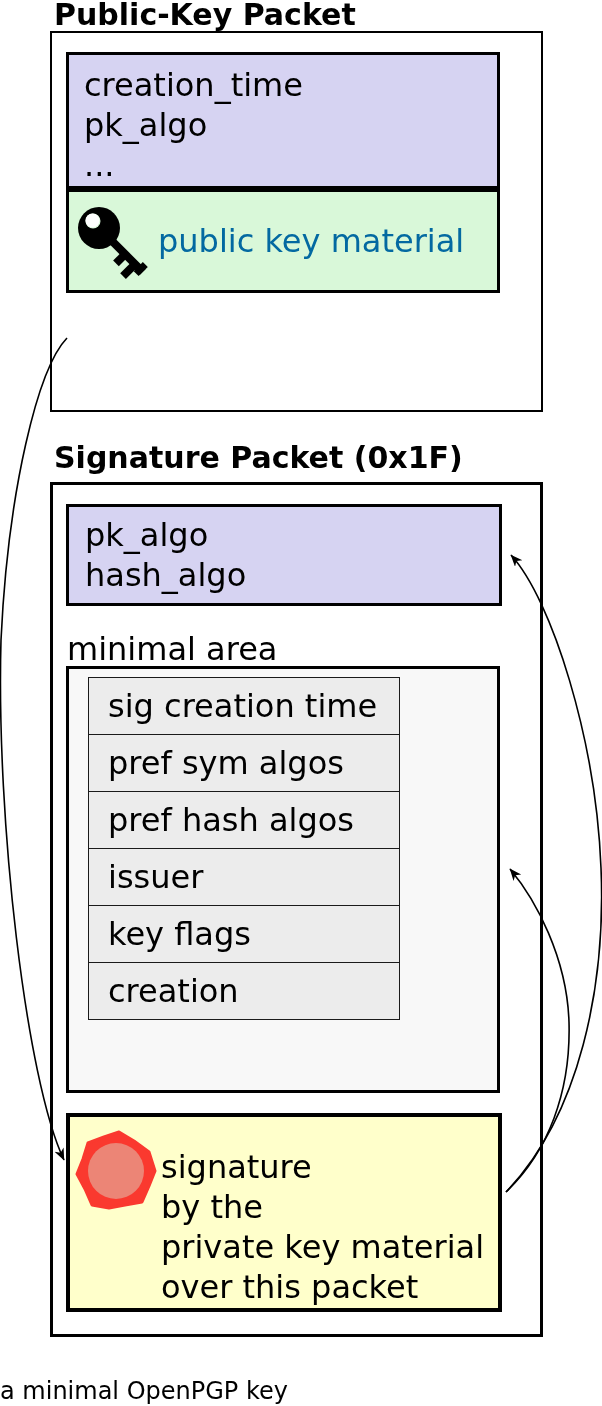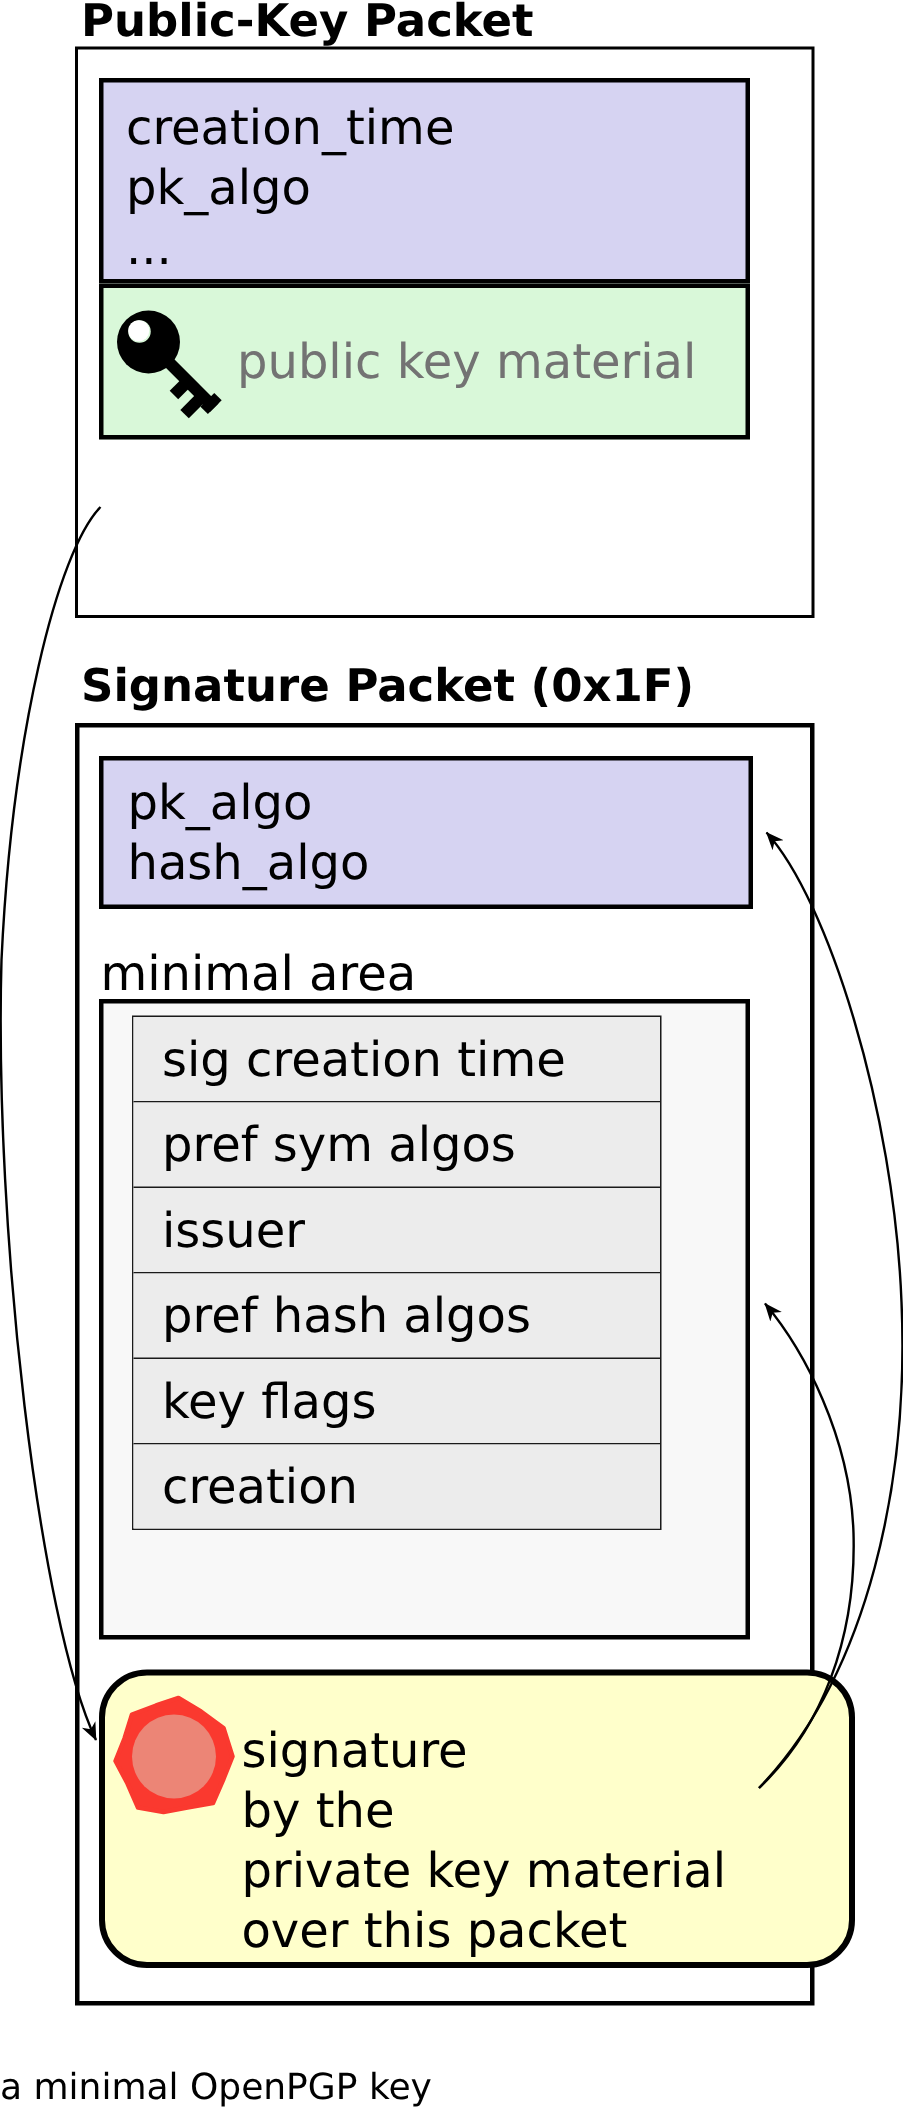--- a/index.html
+++ b/index.html
@@ -7,21 +7,21 @@
     position:relative;width:602px;height:1406px;background:#ffffff;
     font-family:"DejaVu Sans","Liberation Sans",sans-serif;color:#000;overflow:hidden;
   }
   .abs{position:absolute;}
   .packet-title{font-size:30px;font-weight:bold;line-height:30px;white-space:nowrap;}
   .outer-box{position:absolute;background:#ffffff;border:2px solid #000;box-sizing:border-box;}
   .outer-box.thick{border-width:3px;}
   .field-box{position:absolute;box-sizing:border-box;border:3px solid #000;font-size:32px;line-height:40px;}
   .lavender{background:#d6d3f2;}
   .green{background:#d9f8d9;display:flex;align-items:center;}
-  .green .label{color:#737373;font-size:32px;}
+  .green .label{color:#0369a1;font-size:32px;}
   .hashed-label{font-size:32px;line-height:32px;}
   .hashed-box{position:absolute;box-sizing:border-box;border:3px solid #000;background:#f8f8f8;}
   .subpacket-table{position:absolute;box-sizing:border-box;border:1px solid #1a1a1a;background:#ececec;}
   .subpacket-row{box-sizing:border-box;height:57px;line-height:56px;font-size:32px;
     padding-left:19px;border-bottom:1px solid #1a1a1a;background:#ececec;}
   .subpacket-row:last-child{border-bottom:none;height:56px;}
   .yellow-box{position:absolute;box-sizing:border-box;border:4px solid #000;background:#ffffcb;}
   .sig-lines{position:absolute;left:91px;top:30px;font-size:32px;line-height:40px;white-space:nowrap;}
   .caption{position:absolute;left:0;top:1376px;width:602px;text-align:left;font-size:24px;line-height:30px;}
   .pad-top10{padding:10px 0 0 15px;}
@@ -66,30 +66,30 @@
 
   <div class="field-box lavender pad-top8" style="left:66px;top:504px;width:436px;height:102px;">
     <div>pk_algo</div>
     <div>hash_algo</div>
   </div>
 
   <div class="abs hashed-label" style="left:67px;top:633px;">minimal area</div>
 
   <div class="hashed-box" style="left:66px;top:666px;width:434px;height:427px;"></div>
 
-  <div class="subpacket-table" style="left:88px;top:677px;width:353px;">
+  <div class="subpacket-table" style="left:88px;top:677px;width:312px;">
     <div class="subpacket-row">sig creation time</div>
     <div class="subpacket-row">pref sym algos</div>
+    <div class="subpacket-row">pref hash algos</div>
     <div class="subpacket-row">issuer</div>
-    <div class="subpacket-row">pref hash algos</div>
     <div class="subpacket-row">key flags</div>
     <div class="subpacket-row">creation</div>
   </div>
 
-  <div class="yellow-box" style="left:66px;top:1113px;width:504px;height:199px;border-radius:32px;">
+  <div class="yellow-box" style="left:66px;top:1113px;width:436px;height:199px;">
     <span class="abs" style="left:3px;top:8px;width:88px;height:90px;">
       <svg width="88" height="90" viewBox="0 0 88 90">
         <path d="M 82,46 L 76,61 L 69,77 L 52,80 L 36,83 L 19,80 L 12,64 L 4,49
                  L 10,34 L 15,18 L 31,12 L 46,7 L 61,16 L 76,27 Z" fill="#fa392f" stroke="#fa392f" stroke-width="3" stroke-linejoin="round"></path>
         <circle cx="43" cy="46" r="28" fill="#ec8576"></circle>
       </svg>
     </span>
     <div class="sig-lines">
       <div>signature</div>
       <div>by the</div>

